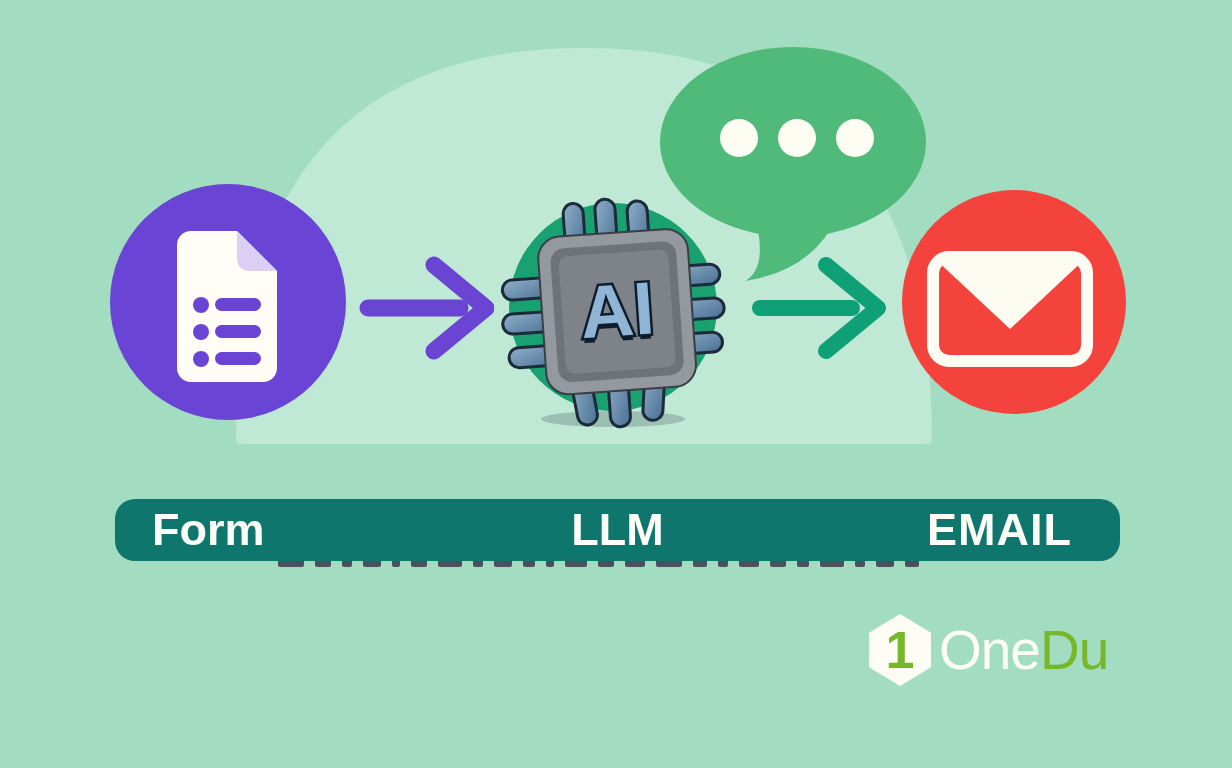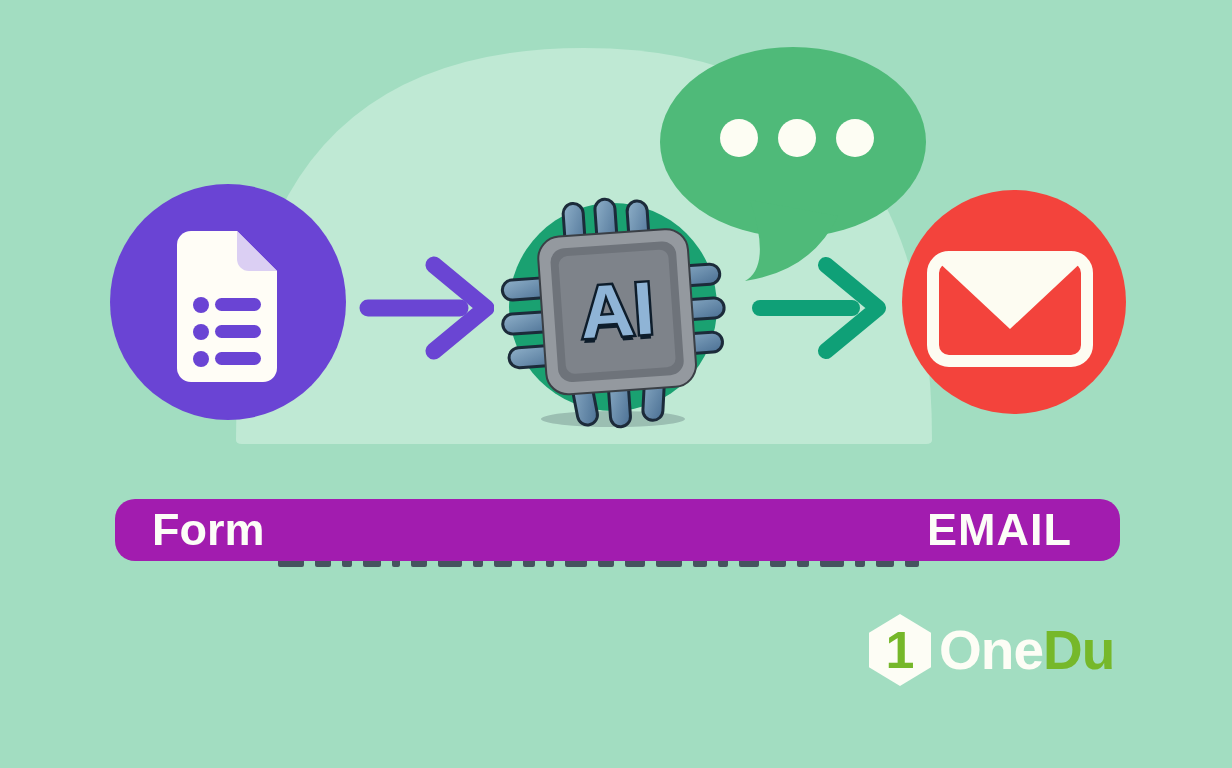--- a/index.html
+++ b/index.html
@@ -39,21 +39,21 @@
   }
   #hidden-marks .dash{display:block;height:11px;border-radius:2px;flex:0 0 auto;}
   
   #logo{left:869px;top:612px;height:76px;display:flex;align-items:center;gap:8px;z-index:3;}
   #logo-hex{
     width:62px;height:72px;background:#fdfdf5;
     clip-path:polygon(50% 0,100% 26%,100% 74%,50% 100%,0 74%,0 26%);
     display:flex;align-items:center;justify-content:center;
   }
   #logo-hex .digit{font-size:52px;font-weight:bold;line-height:1;}
-  #logo-word{font-size:55px;font-weight:bold;letter-spacing:-1px;white-space:nowrap;}
+  #logo-word{font-size:55px;font-weight:normal;letter-spacing:-1px;white-space:nowrap;}
   #logo-word .w{color:#fdfdf5;}
 </style>
 </head>
 <body style="background-color: rgb(162, 221, 193);">
 
 <svg id="arch-svg" class="abs" width="1232" height="768" viewBox="0 0 1232 768">
   <path d="M236 440 Q236 48 584 48 Q932 48 932 440 Q932 444 926 444 L242 444 Q236 444 236 440 Z" fill="#bfe9d4"></path>
 </svg>
 
 <svg id="bubble-svg" class="abs" width="290" height="250" viewBox="0 0 290 250">
@@ -156,22 +156,23 @@
     <span class="dash" style="width: 10px; background-color: rgb(70, 83, 95);"></span>
     <span class="dash" style="width: 20px; background-color: rgb(70, 83, 95);"></span>
     <span class="dash" style="width: 16px; background-color: rgb(70, 83, 95);"></span>
     <span class="dash" style="width: 12px; background-color: rgb(70, 83, 95);"></span>
     <span class="dash" style="width: 24px; background-color: rgb(70, 83, 95);"></span>
     <span class="dash" style="width: 10px; background-color: rgb(70, 83, 95);"></span>
     <span class="dash" style="width: 18px; background-color: rgb(70, 83, 95);"></span>
     <span class="dash" style="width: 14px; background-color: rgb(70, 83, 95);"></span>
   </div>
 
-<div id="banner" class="abs" style="background-color: #a21caf; text-align: right;">
+<div id="banner" class="abs" style="background-color: #0f766e; text-align: right;">
   <span id="cap-form" class="cap">Form</span>
+  <span id="cap-llm" class="cap">LLM</span>
   <span id="cap-email" class="cap">EMAIL</span>
 </div>
 
 <div id="logo" class="abs">
   <div id="logo-hex" style="background-color: rgb(253, 253, 245);">
     <span class="digit" style="color: rgb(118, 184, 42);">1</span>
   </div>
   <div id="logo-word">
     <span class="w">One</span><span class="g" style="color: rgb(118, 184, 42);">Du</span>
   </div>

